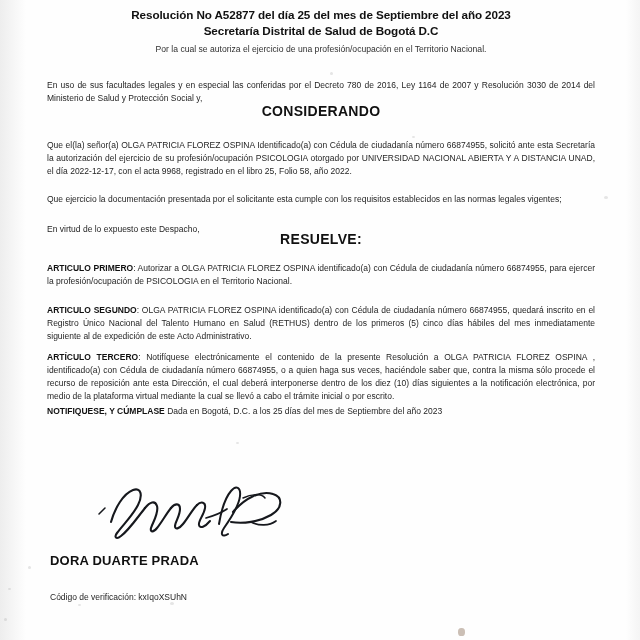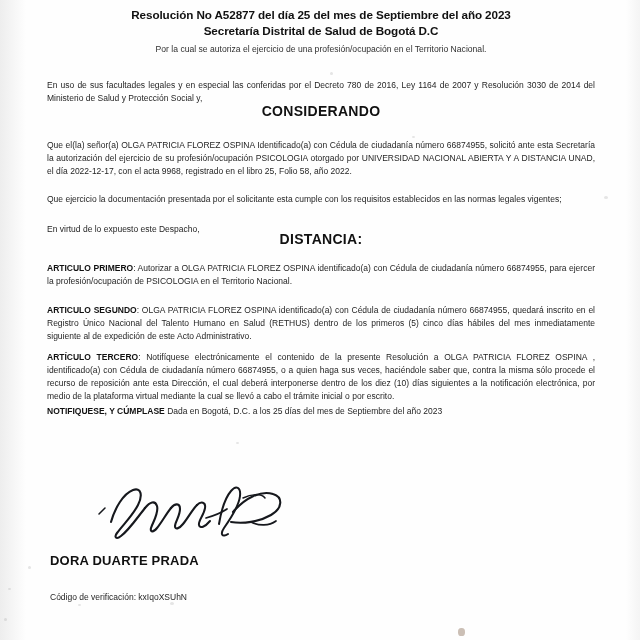--- a/index.html
+++ b/index.html
@@ -143,21 +143,21 @@
     <div class="subtitle-light">Por la cual se autoriza el ejercicio de una profesión/ocupación en el Territorio Nacional.</div>
 
     <div class="para b-intro">En uso de sus facultades legales y en especial las conferidas por el Decreto 780 de 2016, Ley 1164 de 2007 y Resolución 3030 de 2014 del Ministerio de Salud y Protección Social y,</div>
 
     <div class="center-head b-consid">CONSIDERANDO</div>
 
     <div class="para b-p1">Que el(la) señor(a) OLGA PATRICIA FLOREZ OSPINA Identificado(a) con Cédula de ciudadanía número 66874955, solicitó ante esta Secretaría la autorización del ejercicio de su profesión/ocupación PSICOLOGIA otorgado por UNIVERSIDAD NACIONAL ABIERTA Y A DISTANCIA UNAD, el día 2022-12-17, con el acta 9968, registrado en el libro 25, Folio 58, año 2022.</div>
     <div class="para b-p2">Que ejercicio la documentación presentada por el solicitante esta cumple con los requisitos establecidos en las normas legales vigentes;</div>
     <div class="para b-p3">En virtud de lo expuesto este Despacho,</div>
 
-    <div class="center-head b-resuelve">DISTANCIA:</div>
+    <div class="center-head b-resuelve">RESUELVE:</div>
 
     <div class="para b-art1">
       <span class="art-label">ARTICULO PRIMERO</span><span>: Autorizar a OLGA PATRICIA FLOREZ OSPINA identificado(a) con Cédula de ciudadanía número 66874955, para ejercer la profesión/ocupación de PSICOLOGIA en el Territorio Nacional.</span>
     </div>
 
     <div class="para b-art2">
       <span class="art-label">ARTICULO SEGUNDO</span><span>: OLGA PATRICIA FLOREZ OSPINA identificado(a) con Cédula de ciudadanía número 66874955, quedará inscrito en el Registro Único Nacional del Talento Humano en Salud (RETHUS) dentro de los primeros (5) cinco días hábiles del mes inmediatamente siguiente al de expedición de este Acto Administrativo.</span>
     </div>
 
     <div class="para b-art3">

